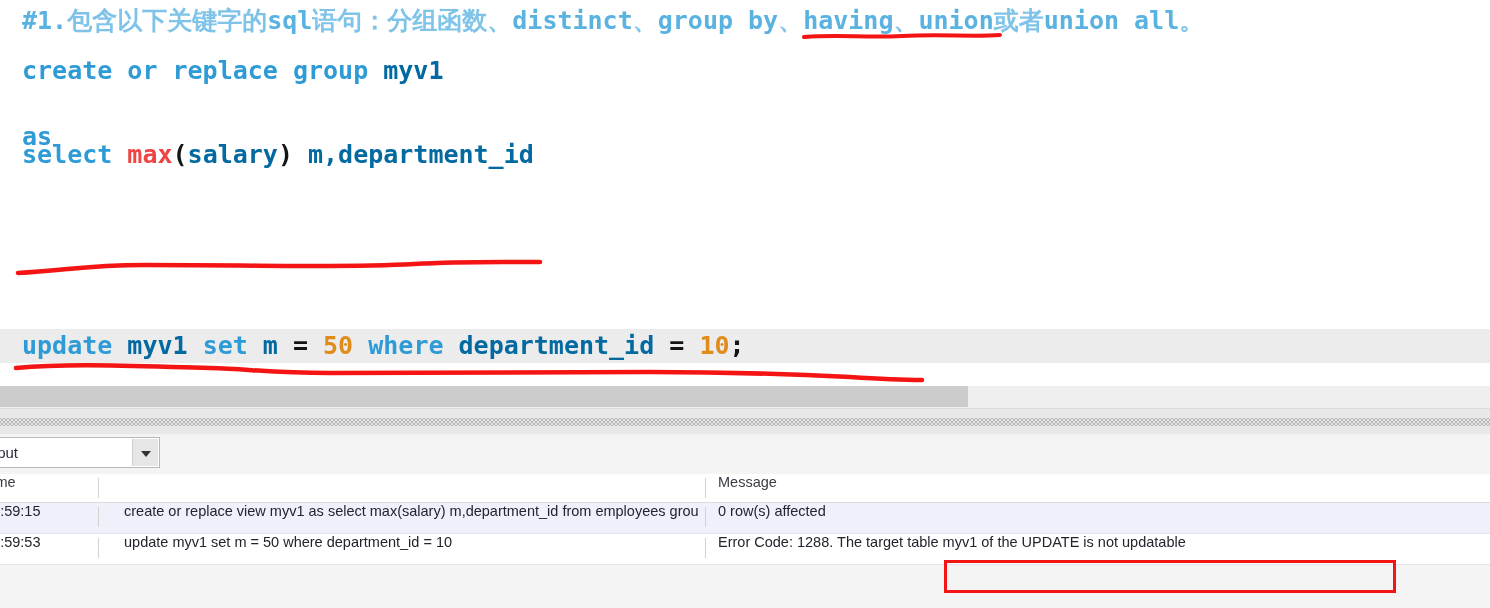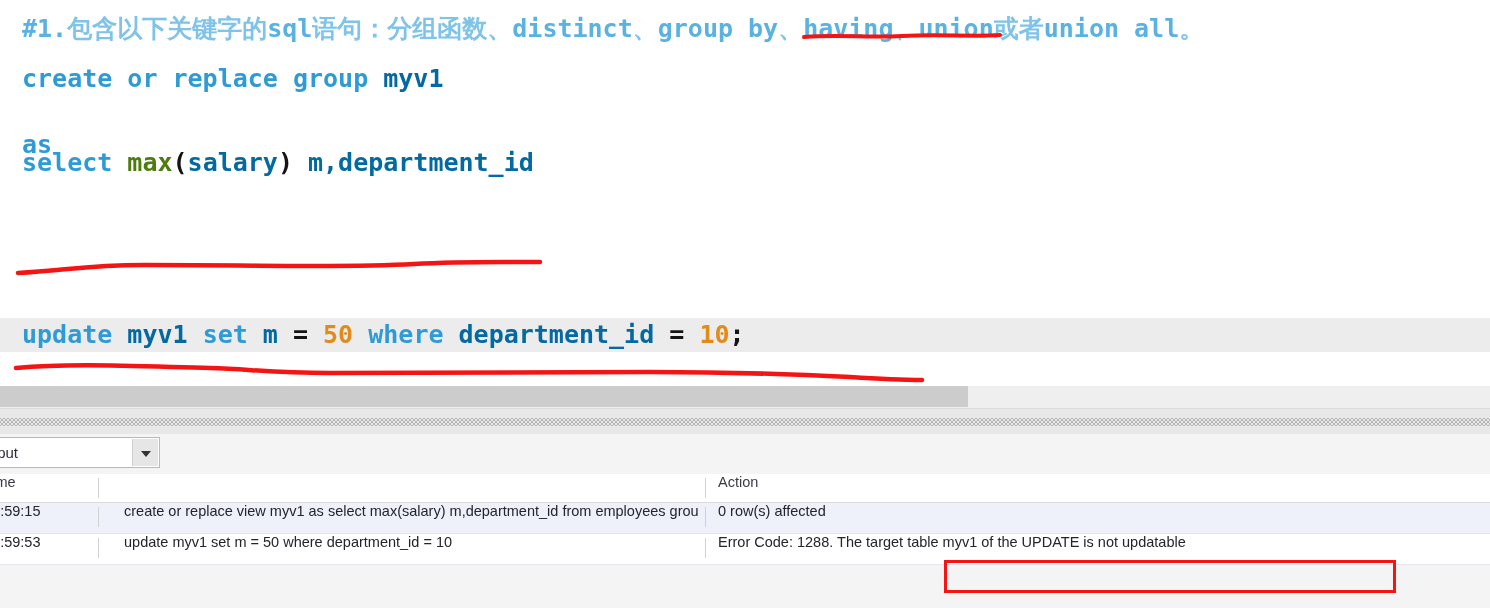--- a/index.html
+++ b/index.html
@@ -11,21 +11,21 @@
     width: 1490px;
     height: 608px;
     position: relative;
     overflow: hidden;
     font-family: "DejaVu Sans", sans-serif;
   }
 
   
   #sql-editor {
     position: absolute;
-    left: 0; top: 8px;
+    left: 0; top: 0;
     width: 1490px;
     height: 492px;
     background: #ffffff;
     overflow: hidden;
   }
   .code-line {
     position: absolute;
     left: 22px;
     height: 34px;
     line-height: 34px;
@@ -33,26 +33,27 @@
     font-family: "DejaVu Sans Mono", monospace;
     font-size: 25px;
     letter-spacing: 0px;
     color: #1a1a1a;
   }
   .code-line.highlighted {
     left: 0;
     padding-left: 22px;
     width: 1468px;
     background: #ececec;
+    margin-top: 19px;
   }
   .kw    { color: #2e9bd6; font-weight: bold; }
   .cmt   { color: #7fc4e8; font-weight: bold; }
   .cmt-dark { color: #59b2e0; font-weight: bold; }
   .ident { color: #0369a1; font-weight: bold; }
-  .fn    { color: #4d7c0f; font-weight: bold; }
+  .fn    { color: #ef4444; font-weight: bold; }
   .num   { color: #e08b1a; font-weight: bold; }
   .punc  { color: #141414; font-weight: bold; }
 
   
   .annot {
     position: absolute;
     pointer-events: none;
   }
   .annot svg { display: block; overflow: visible; }
 
@@ -245,21 +246,21 @@
 
   <div id="log-table">
 
     <div class="log-header">
       <div class="divider" id="div-1"></div>
       <div class="divider" id="div-2"></div>
       <div class="col-time">
         <div class="cell">Time</div>
       </div>
       <div class="col-message">
-        <div class="cell">Action</div>
+        <div class="cell">Message</div>
       </div>
     </div>
 
     <div class="log-row even">
       <div class="divider" id="div-1" style="left:98px;"></div>
       <div class="divider" style="left:705px;"></div>
       <div class="col-time">
         <div class="cell">18:59:15</div>
       </div>
       <div class="col-action">

